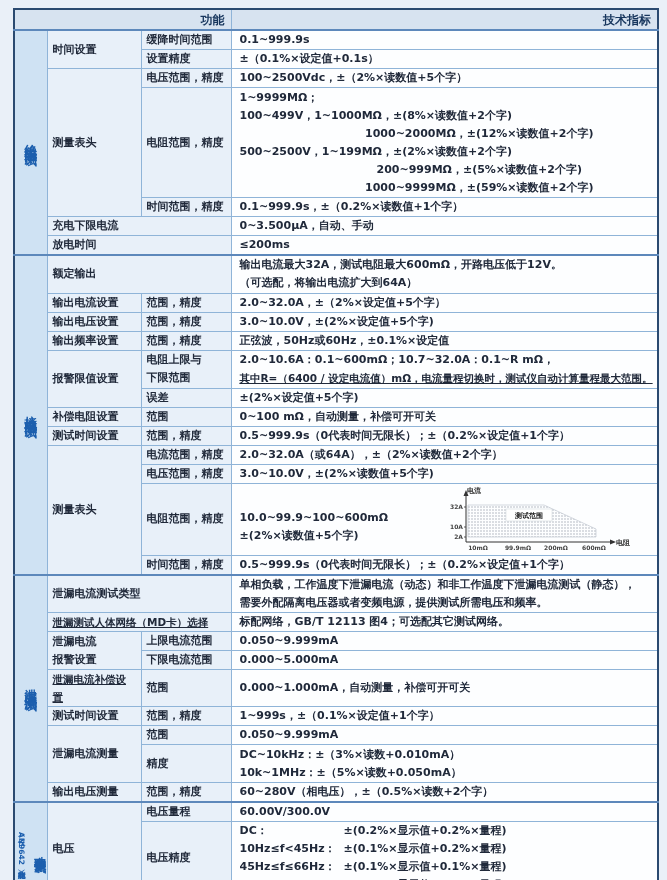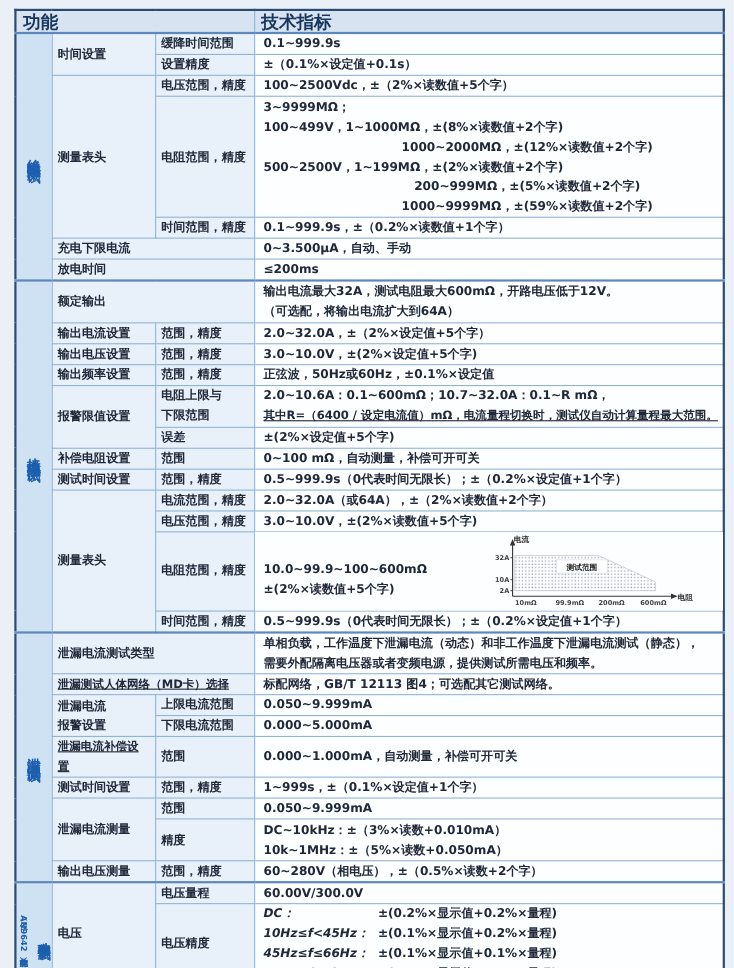--- a/index.html
+++ b/index.html
@@ -21,21 +21,21 @@
     border:2px solid var(--outer-border);background:#fff;
   }
   col.c1{width:33px;} col.c2{width:94px;} col.c3{width:90px;} col.c4{width:427px;}
   th,td{
     border:1px solid var(--grid-border);
     font-size:11px;font-weight:bold;color:var(--body-text);
     vertical-align:middle;padding:0 6px;line-height:18px;
   }
   thead th{
     background:var(--header-bg);color:var(--header-text);
-    font-size:16px;height:21px;text-align:left;
+    font-size:12px;height:21px;text-align:right;
     border-bottom:2px solid var(--section-border);
   }
   tr.h1{height:19px;} tr.h2{height:38px;} tr.h4{height:74px;} tr.hc{height:72px;} tr.h6{height:110px;}
   tr.secline>td{border-top:2px solid var(--section-border);}
   td.sec{background:var(--section-bg);text-align:center;padding:0 2px;}
   .vtext{
     writing-mode:vertical-rl;display:inline-block;
     color:var(--section-text);font-size:12.5px;font-weight:bold;letter-spacing:2px;
   }
   .vnote{
@@ -43,21 +43,21 @@
     color:var(--section-text);font-size:7.5px;font-weight:bold;letter-spacing:0;
     margin-right:1px;
   }
   .sec-sm .vtext{font-size:12px;letter-spacing:1px;}
   .secflex{display:flex;justify-content:center;align-items:center;}
   td.lbl{background:var(--label-bg);padding:0 5px;}
   td.val{background:var(--value-bg);padding:0 8px;}
   .tight{font-size:10.5px;text-decoration:underline;}
   .ln{line-height:18px;height:18px;white-space:nowrap;}
   .ind{padding-left:70px;text-align:center;}
-  .accln .freq{display:inline-block;width:104px;font-style:italic;}
+  .accln .freq{display:inline-block;width:104px;}
   td.rel{position:relative;}
   svg.minichart{position:absolute;right:26px;top:1px;}
   .ct{font-size:7px;fill:#333;font-weight:bold;}
   .cts{font-size:6px;fill:#444;}
   .crl{font-size:7px;fill:#222;font-weight:bold;}
 </style>
 </head>
 <body>
 
 <div class="wrap">
@@ -87,21 +87,21 @@
       <td class="val">±（0.1%×设定值+0.1s）</td>
     </tr>
     <tr class="h1">
       <td class="lbl" rowspan="3">测量表头</td>
       <td class="lbl">电压范围，精度</td>
       <td class="val">100~2500Vdc，±（2%×读数值+5个字）</td>
     </tr>
     <tr class="h6">
       <td class="lbl">电阻范围，精度</td>
       <td class="val">
-        <div class="ln">3~9999MΩ；</div>
+        <div class="ln">1~9999MΩ；</div>
         <div class="ln">100~499V，1~1000MΩ，±(8%×读数值+2个字)</div>
         <div class="ln ind">1000~2000MΩ，±(12%×读数值+2个字)</div>
         <div class="ln">500~2500V，1~199MΩ，±(2%×读数值+2个字)</div>
         <div class="ln ind">200~999MΩ，±(5%×读数值+2个字)</div>
         <div class="ln ind">1000~9999MΩ，±(59%×读数值+2个字)</div>
       </td>
     </tr>
     <tr class="h1">
       <td class="lbl">时间范围，精度</td>
       <td class="val">0.1~999.9s，±（0.2%×读数值+1个字）</td>

